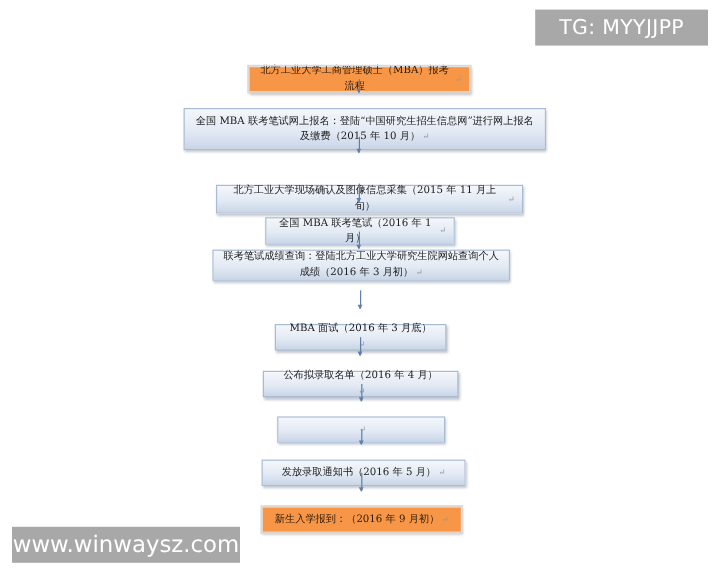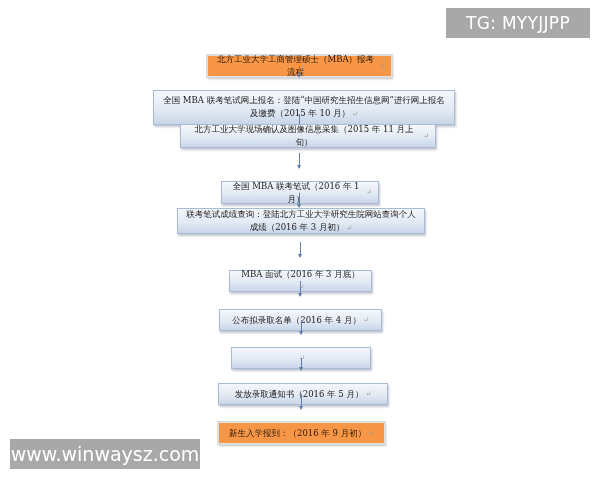--- a/index.html
+++ b/index.html
@@ -55,21 +55,21 @@
     <span>北方工业大学工商管理硕士（MBA）报考流程</span>
       <span class="ret">↵</span>
   </div>
   <div class="conn" style="left:299px;top:66px;height:11px;"></div>
 
   <div class="box blue" style="left:153px;top:78px;width:302px;height:35px;padding:0 8px;">
     <span><span>全国 MBA 联考笔试网上报名：登陆“中国研究生招生信息网”进行网上报名及缴费（2015 年 10 月）</span><span class="ret">↵</span></span>
   </div>
   <div class="conn" style="left:299px;top:114px;height:13px;"></div>
 
-  <div class="box blue" style="left:180px;top:112px;width:256px;height:24px;">
+  <div class="box blue" style="left:180px;top:142px;width:256px;height:24px;">
     <span>北方工业大学现场确认及图像信息采集（2015 年 11 月上旬）</span>
       <span class="ret">↵</span>
   </div>
   <div class="conn" style="left:299px;top:153px;height:15px;"></div>
 
   <div class="box blue" style="left:221px;top:169px;width:158px;height:23px;">
     <span>全国 MBA 联考笔试（2016 年 1 月）</span>
       <span class="ret">↵</span>
   </div>
   <div class="conn" style="left:299px;top:193px;height:14px;"></div>
@@ -78,21 +78,21 @@
     <span><span>联考笔试成绩查询：登陆北方工业大学研究生院网站查询个人成绩（2016 年 3 月初）</span><span class="ret">↵</span></span>
   </div>
   <div class="conn" style="left:300px;top:242px;height:15px;"></div>
 
   <div class="box blue" style="left:229px;top:258px;width:143px;height:22px;flex-direction:column;">
     <span>MBA 面试（2016 年 3 月底）</span>
       <span class="ret">↵</span>
   </div>
   <div class="conn" style="left:300px;top:281px;height:15px;"></div>
 
-  <div class="box blue" style="left:219px;top:297px;width:163px;height:22px;">
+  <div class="box blue" style="left:219px;top:297px;width:163px;height:22px;flex-direction:column;">
     <span>公布拟录取名单（2016 年 4 月）</span>
       <span class="ret">↵</span>
   </div>
   <div class="conn" style="left:301px;top:320px;height:14px;"></div>
 
   <div class="box blue" style="left:231px;top:335px;width:140px;height:22px;">
       <span class="ret">↵</span>
   </div>
   <div class="conn" style="left:301px;top:358px;height:12px;"></div>
 

